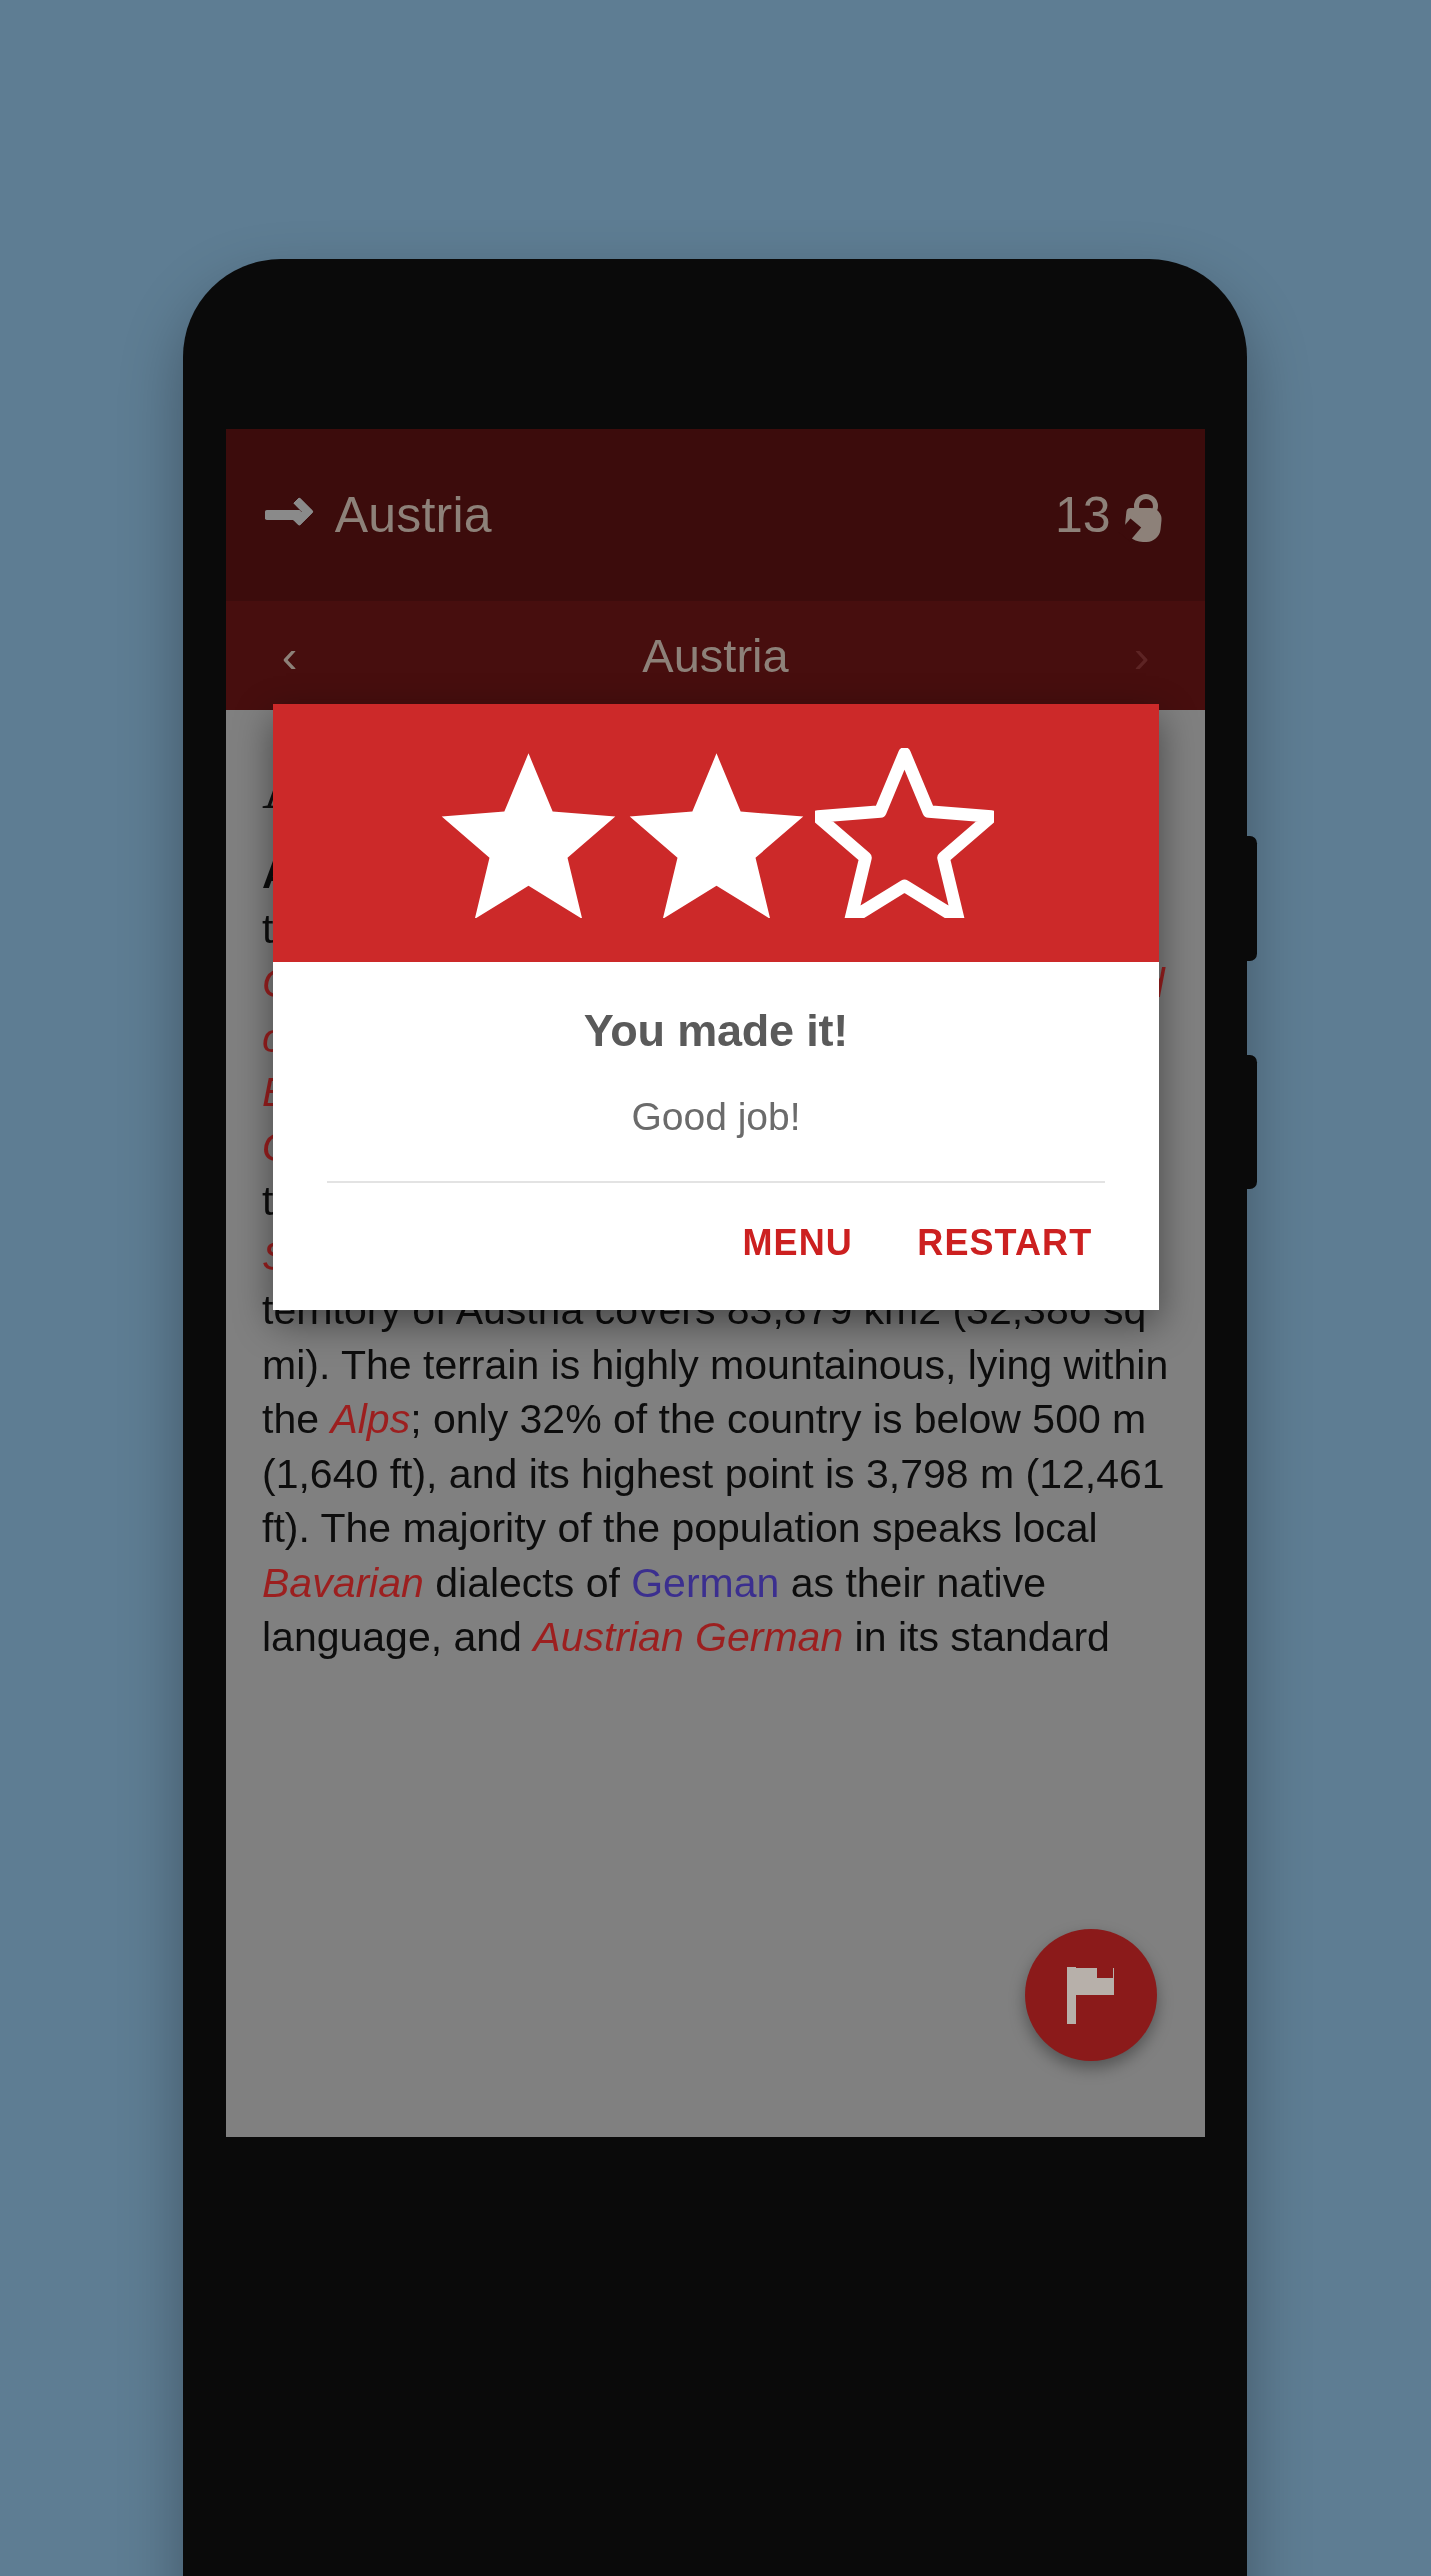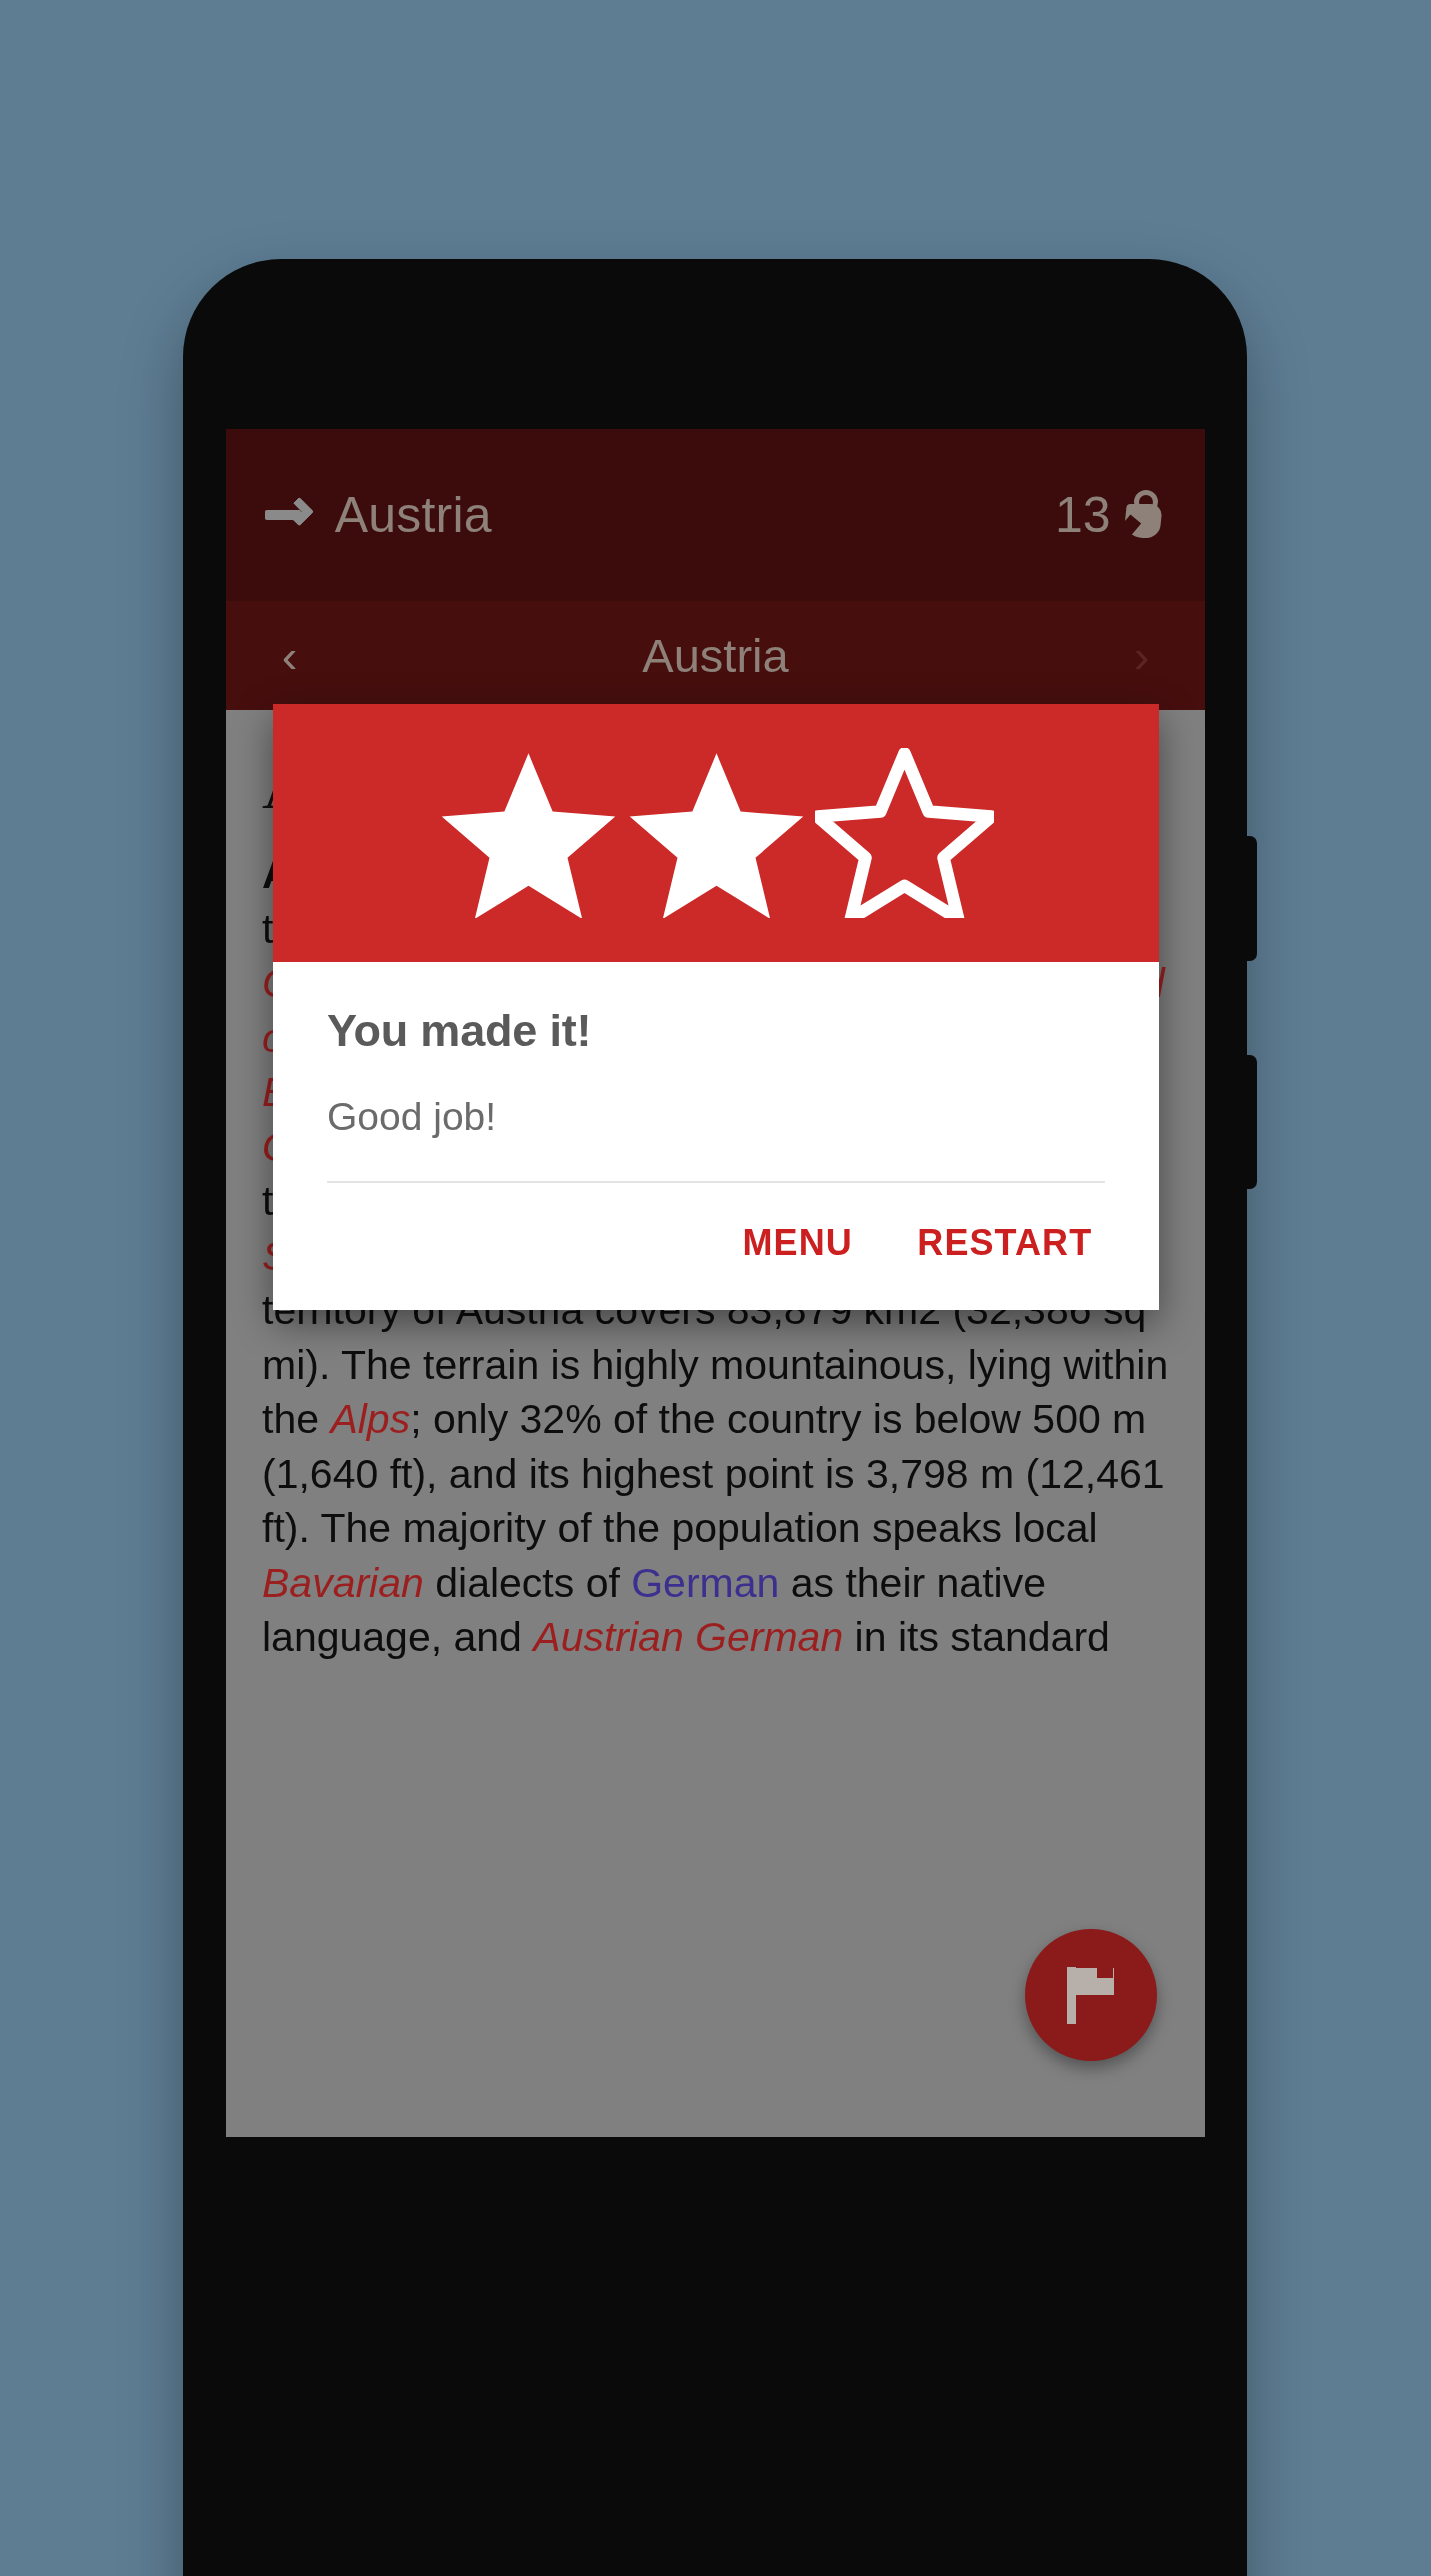--- a/index.html
+++ b/index.html
@@ -79,21 +79,21 @@
   }
   #goal-title {
     font-size: 50px;
     color: #8d8179;
     font-weight: 400;
     letter-spacing: 0.2px;
     flex: 1 1 auto;
   }
   #step-counter-group {
     display: flex;
-    align-items: center;
+    align-items: flex-end;
     gap: 12.5px;
   }
   #step-count {
     font-size: 50px;
     color: #8d8179;
     font-weight: 400;
   }
   #tap-icon {
     width: 39px; height: 50px;
     position: relative;
@@ -219,21 +219,21 @@
   #dialog-stars-header {
     background: #CC2929;
     height: 258px;
     display: flex;
     align-items: center;
     justify-content: center;
     gap: 9px;
   }
   .star-slot { width: 179px; height: 170px; display:block; }
 
-  #dialog-content { padding: 43px 54px 0 54px; }
+  #dialog-content { padding: 43px 54px 0 54px; text-align: center; }
   #dialog-title {
     font-size: 45px;
     font-weight: 700;
     color: #5a5a5a;
     margin-bottom: 34px;
     letter-spacing: -0.2px;
   }
   .dialog-para {
     font-size: 39px;
     line-height: 1.33;

